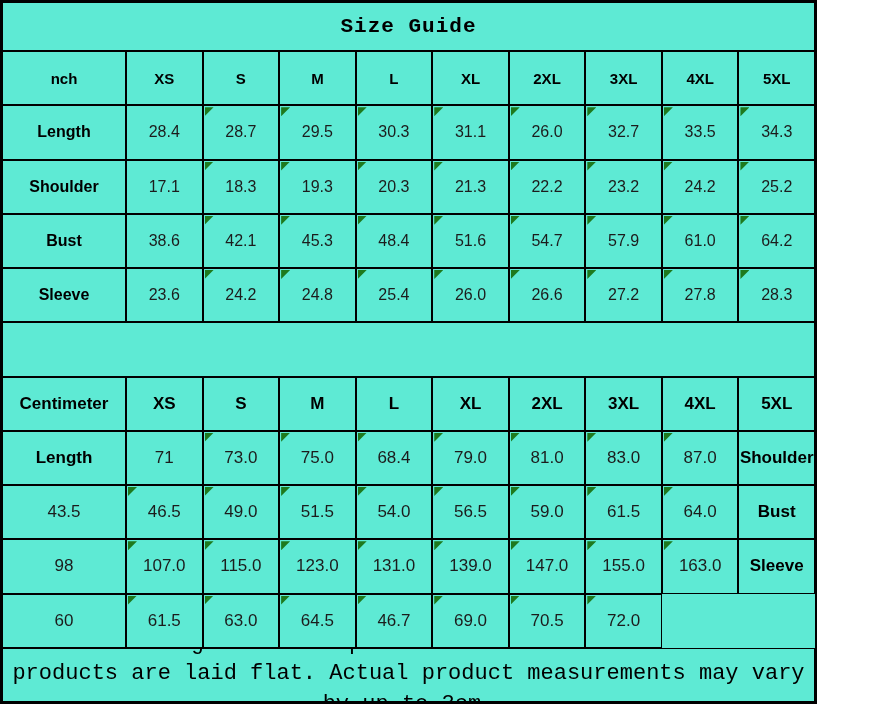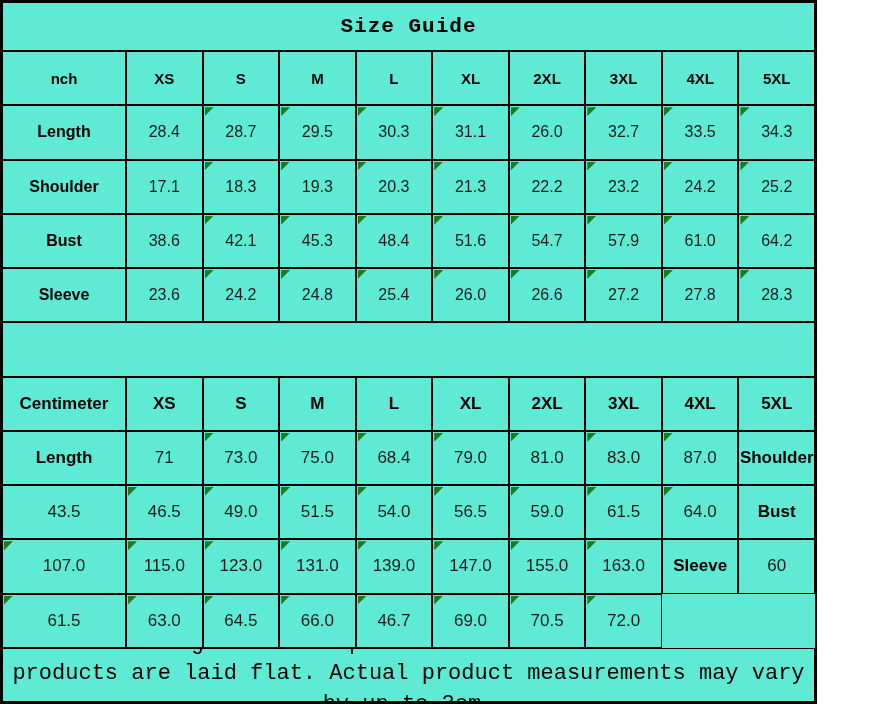--- a/index.html
+++ b/index.html
@@ -274,20 +274,21 @@
   <div class="c cmt v">
       <i class="tm"></i>
       <span class="vt">61.5</span>
     </div>
   <div class="c cmt v">
       <i class="tm"></i>
       <span class="vt">64.0</span>
     </div>
 
   <div class="c cmt lb">Bust</div>
+  <div class="c cmt v">98</div>
   <div class="c cmt v">
       <i class="tm"></i>
       <span class="vt">107.0</span>
     </div>
   <div class="c cmt v">
       <i class="tm"></i>
       <span class="vt">115.0</span>
     </div>
   <div class="c cmt v">
       <i class="tm"></i>
@@ -323,24 +324,20 @@
   <div class="c cmt v">
       <i class="tm"></i>
       <span class="vt">63.0</span>
     </div>
   <div class="c cmt v">
       <i class="tm"></i>
       <span class="vt">64.5</span>
     </div>
   <div class="c cmt v">
       <i class="tm"></i>
-      <span class="vt">66.0</span>
-    </div>
-  <div class="c cmt v">
-      <i class="tm"></i>
       <span class="vt">46.7</span>
     </div>
   <div class="c cmt v">
       <i class="tm"></i>
       <span class="vt">69.0</span>
     </div>
   <div class="c cmt v">
       <i class="tm"></i>
       <span class="vt">70.5</span>
     </div>

